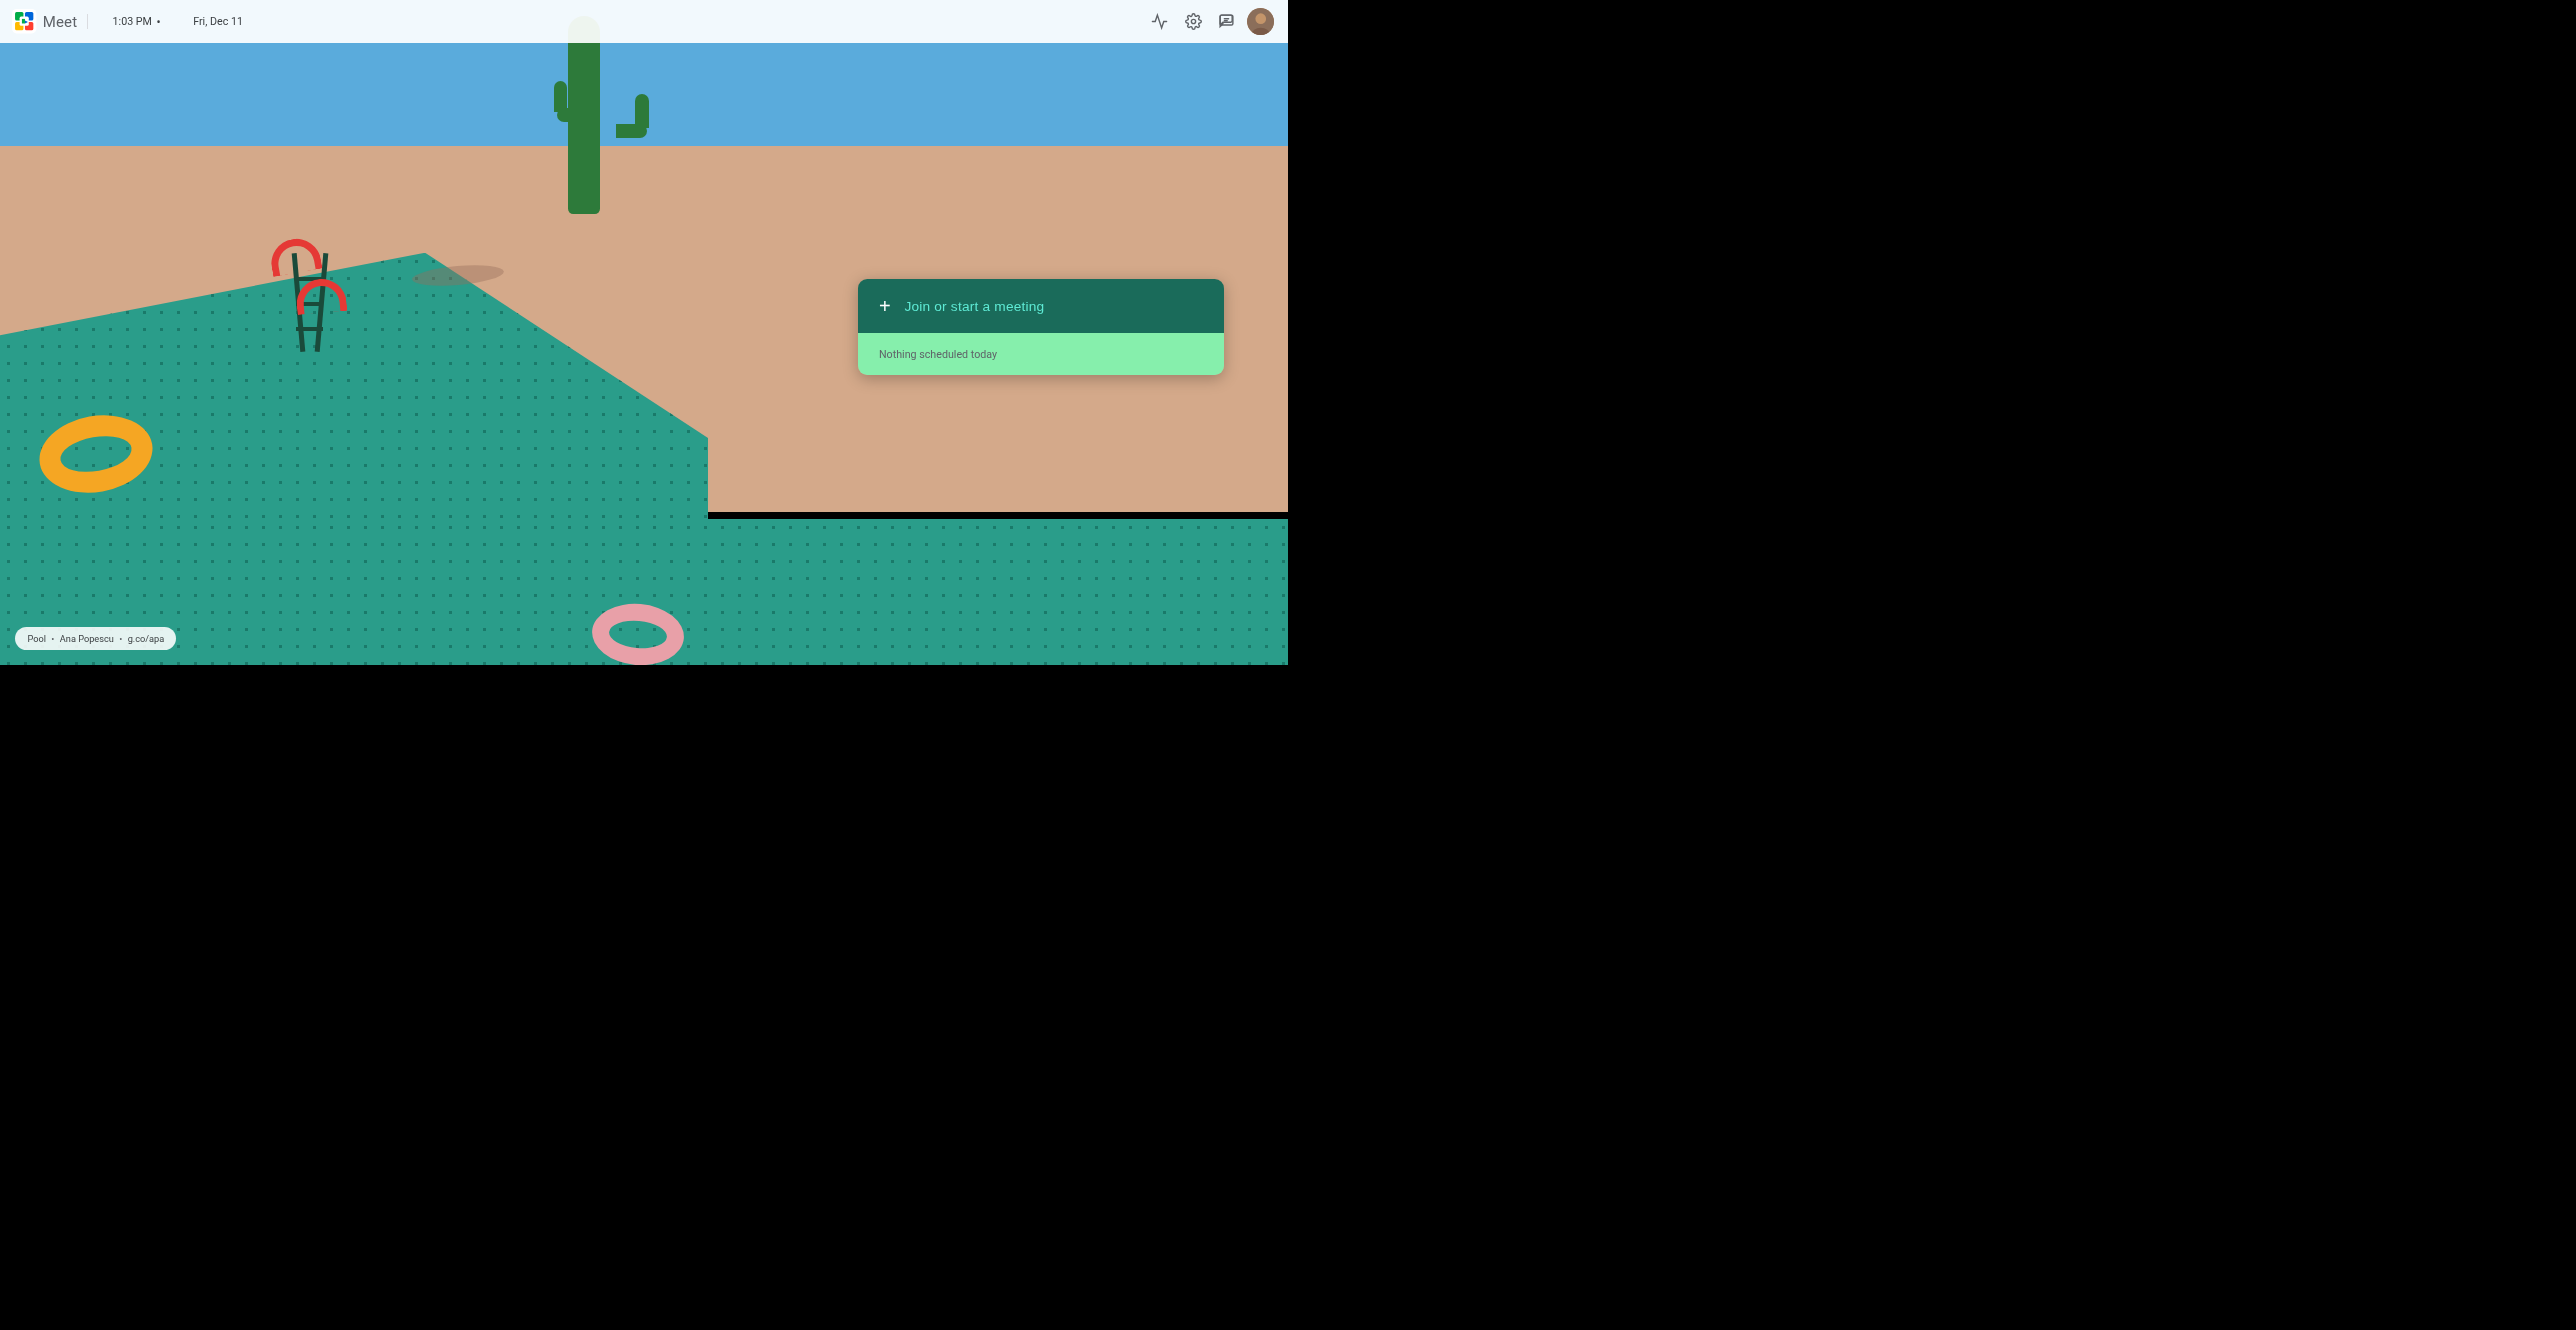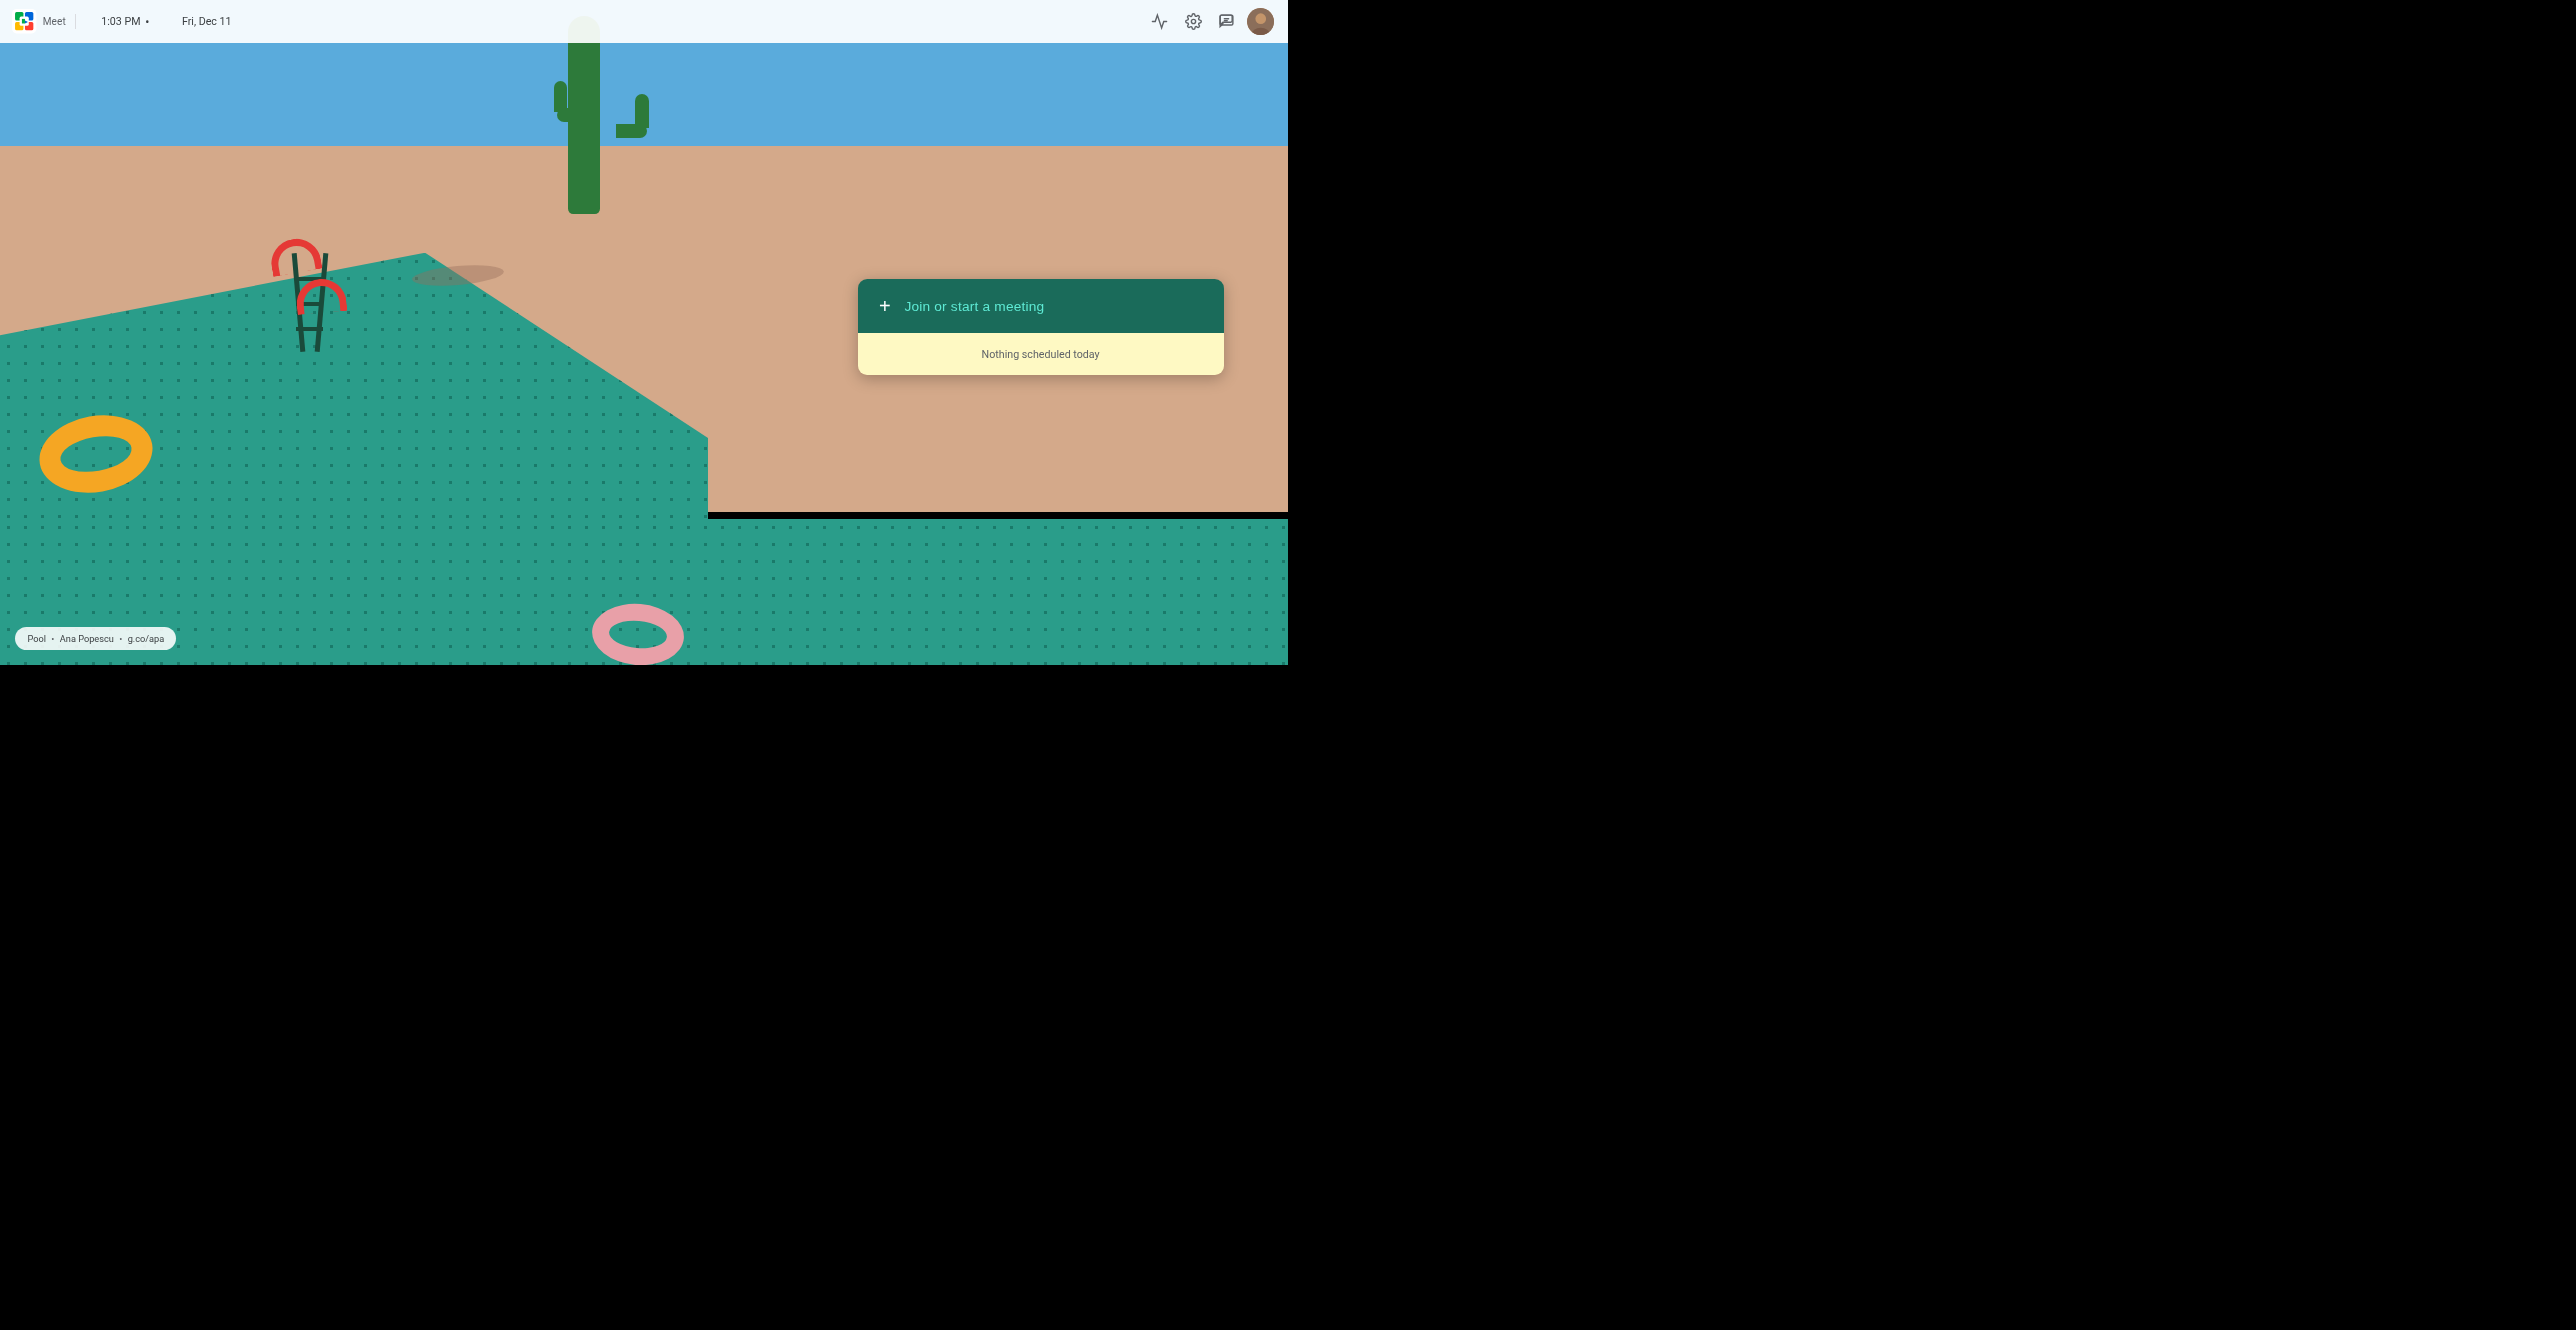--- a/index.html
+++ b/index.html
@@ -241,21 +241,21 @@
       gap: 6.1px;
       margin-right: 6.1px;
     }
 
     .meet-logo-icon {
       width: 24.4px;
       height: 24.4px;
     }
 
     .header-app-name {
-      font-size: 10px;
+      font-size: 15px;
       font-weight: 400;
       color: #5f6368;
       letter-spacing: 0.2px;
     }
 
     .header-separator {
       width: 0.8px;
       height: 15.3px;
       background: #dadce0;
       margin: 0 9.2px;
@@ -356,23 +356,23 @@
     }
 
     .meeting-btn-text {
       font-size: 13.7px;
       font-weight: 500;
       color: #5eead4;
       letter-spacing: 0.2px;
     }
 
     .meeting-schedule {
-      background: #fef9c3;
+      background: #86efac;
       padding: 13.7px 21.4px;
-      text-align: center;
+      text-align: left;
     }
 
     .meeting-schedule-text {
       font-size: 10.7px;
       color: #5f6368;
       font-weight: 400;
     }
 
     
     .attribution-badge {

